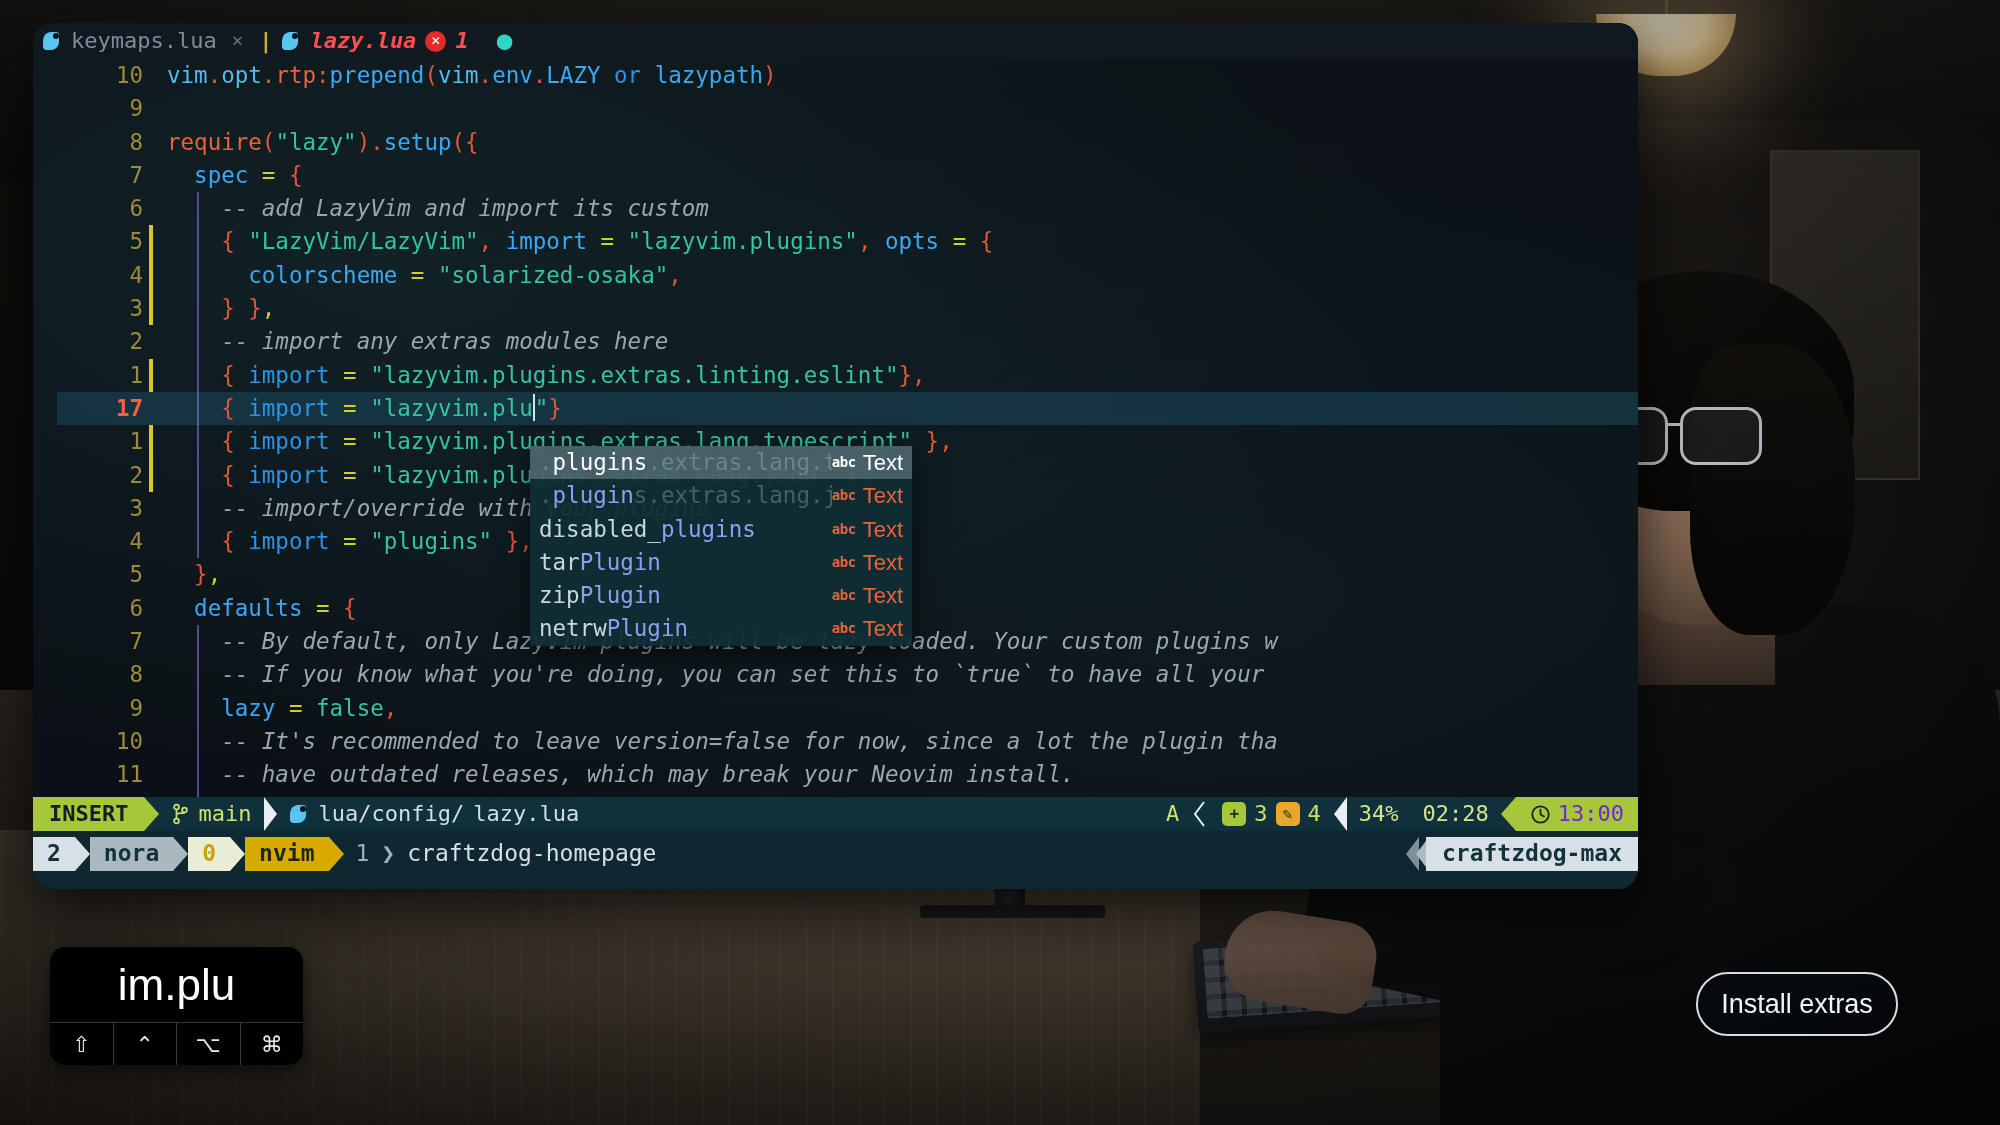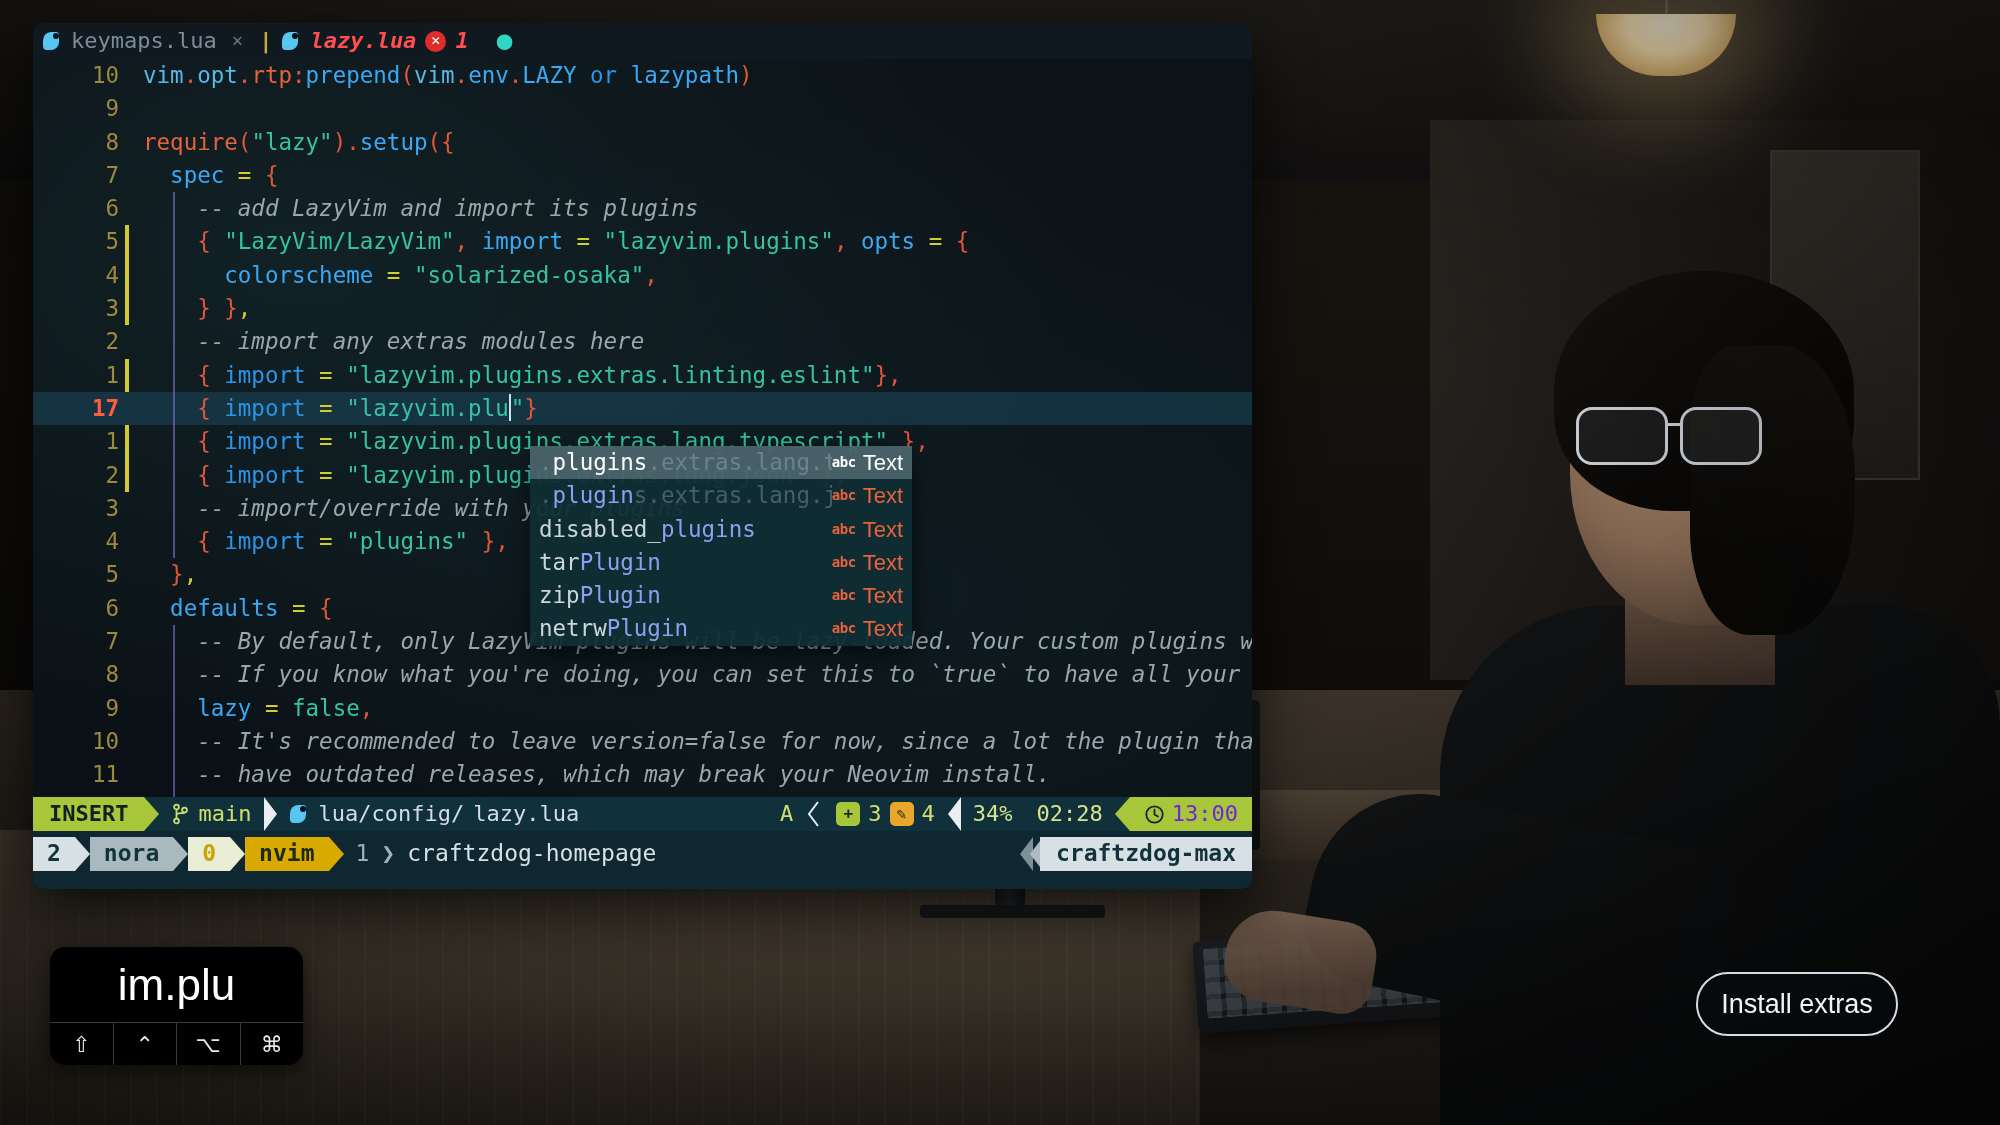--- a/index.html
+++ b/index.html
@@ -138,23 +138,23 @@
     position:absolute; left:195px; top:400px; width:150px; height:110px;
     background:linear-gradient(180deg,#6d5545,#3d3028);
   }
   .bg-vignette{
     position:absolute; inset:0;
     background:radial-gradient(ellipse at 50% 45%, rgba(0,0,0,0) 35%, rgba(0,0,0,.55) 100%);
   }
 
   
   #terminal{
-    position:absolute; left:33px; top:23px; width:1219px; height:866px;
+    position:absolute; left:33px; top:23px; width:1605px; height:866px;
     background:#0e1419;
-    border-radius:10px;
+    border-radius:20px;
     box-shadow:0 22px 60px rgba(0,0,0,.75);
     overflow:hidden;
     font-size:22.5px;
     line-height:33.3px;
   }
   .term-bgtint{
     position:absolute; inset:0;
     background:
       radial-gradient(ellipse at 22% 28%, rgba(30,70,72,.30) 0%, rgba(0,0,0,0) 58%),
       radial-gradient(ellipse at 72% 66%, rgba(26,58,62,.25) 0%, rgba(0,0,0,0) 60%),
@@ -194,20 +194,21 @@
   .mod-dot{ color:#2fd6c3; font-size:26px; }
 
   
   #code{
     position:absolute; left:0; top:36px; width:100%; height:768px;
     z-index:4;
   }
   .ln-row{
     position:relative; height:33.3px; display:flex; align-items:center;
     white-space:pre;
+    margin-left:24px;
   }
   .ln-row.cursorline{ background:rgba(26,66,86,.62); }
   .gutter{
     width:104px; text-align:right; padding-right:18px;
     color:#9e8a3d; flex:none;
   }
   .cursorline .gutter{ color:#ff5d3b; font-weight:bold; }
   .gitbar{
     position:absolute; left:92px; top:0; width:4px; height:33.3px; background:#d3c92e;
   }
@@ -399,21 +400,21 @@
       <span class="err-count">1</span>
     </div>
     <span class="mod-dot" style="margin-left:18px;">●</span>
   </div>
 
   <div id="code">
       <div class="ln-row"><div class="gutter">10</div><div class="codetext"><span class="c-id">vim</span><span class="c-punc">.</span><span class="c-id">opt</span><span class="c-punc">.</span><span class="c-fn">rtp</span><span class="c-punc">:</span><span class="c-prop">prepend</span><span class="c-punc">(</span><span class="c-id">vim</span><span class="c-punc">.</span><span class="c-prop">env</span><span class="c-punc">.</span><span class="c-prop">LAZY</span> <span class="c-kw">or</span> <span class="c-prop">lazypath</span><span class="c-punc">)</span></div></div>
       <div class="ln-row"><div class="gutter">9</div><div class="codetext"></div></div>
       <div class="ln-row"><div class="gutter">8</div><div class="codetext"><span class="c-fn">require</span><span class="c-punc">(</span><span class="c-str">"lazy"</span><span class="c-punc">)</span><span class="c-punc">.</span><span class="c-prop">setup</span><span class="c-punc">(</span><span class="c-punc">{</span></div></div>
       <div class="ln-row"><div class="gutter">7</div><div class="codetext">  <span class="c-prop">spec</span> <span class="c-op">=</span> <span class="c-punc">{</span></div></div>
-      <div class="ln-row"><div class="indentline" style="left: 140px;"></div><div class="gutter">6</div><div class="codetext">    <span class="c-com">-- add LazyVim and import its plugins</span></div></div>
+      <div class="ln-row"><div class="indentline" style="left: 140px;"></div><div class="gutter">6</div><div class="codetext">    <span class="c-com">-- add LazyVim and import its custom</span></div></div>
       <div class="ln-row"><div class="gitbar"></div><div class="indentline" style="left: 140px;"></div><div class="gutter">5</div><div class="codetext">    <span class="c-punc">{</span> <span class="c-str">"LazyVim/LazyVim"</span><span class="c-punc">,</span> <span class="c-prop">import</span> <span class="c-op">=</span> <span class="c-str">"lazyvim.plugins"</span><span class="c-punc">,</span> <span class="c-prop">opts</span> <span class="c-op">=</span> <span class="c-punc">{</span></div></div>
       <div class="ln-row"><div class="gitbar"></div><div class="indentline" style="left: 140px;"></div><div class="gutter">4</div><div class="codetext">      <span class="c-prop">colorscheme</span> <span class="c-op">=</span> <span class="c-str">"solarized-osaka"</span><span class="c-punc">,</span></div></div>
       <div class="ln-row"><div class="gitbar"></div><div class="indentline" style="left: 140px;"></div><div class="gutter">3</div><div class="codetext">    <span class="c-punc">}</span> <span class="c-punc">}</span><span class="c-op">,</span></div></div>
       <div class="ln-row"><div class="indentline" style="left: 140px;"></div><div class="gutter">2</div><div class="codetext">    <span class="c-com">-- import any extras modules here</span></div></div>
       <div class="ln-row"><div class="gitbar"></div><div class="indentline" style="left: 140px;"></div><div class="gutter">1</div><div class="codetext">    <span class="c-punc">{</span> <span class="c-kw">import</span> <span class="c-op">=</span> <span class="c-str">"lazyvim.plugins.extras.linting.eslint"</span><span class="c-punc">}</span><span class="c-punc">,</span></div></div>
       <div class="ln-row cursorline"><div class="indentline" style="left: 140px;"></div><div class="gutter">17</div><div class="codetext">    <span class="c-punc">{</span> <span class="c-kw">import</span> <span class="c-op">=</span> <span class="c-str">"lazyvim.plu</span><span class="cursor-bar"></span><span class="c-str">"</span><span class="c-punc">}</span></div></div>
       <div class="ln-row"><div class="gitbar"></div><div class="indentline" style="left: 140px;"></div><div class="gutter">1</div><div class="codetext">    <span class="c-punc">{</span> <span class="c-kw">import</span> <span class="c-op">=</span> <span class="c-str">"lazyvim.plugins.extras.lang.typescript"</span> <span class="c-punc">}</span><span class="c-punc">,</span></div></div>
       <div class="ln-row"><div class="gitbar"></div><div class="indentline" style="left: 140px;"></div><div class="gutter">2</div><div class="codetext">    <span class="c-punc">{</span> <span class="c-kw">import</span> <span class="c-op">=</span> <span class="c-str">"lazyvim.plugins.extras.lang.json"</span> <span class="c-punc">}</span><span class="c-punc">,</span></div></div>
       <div class="ln-row"><div class="indentline" style="left: 140px;"></div><div class="gutter">3</div><div class="codetext">    <span class="c-com">-- import/override with your plugins</span></div></div>
       <div class="ln-row"><div class="indentline" style="left: 140px;"></div><div class="gutter">4</div><div class="codetext">    <span class="c-punc">{</span> <span class="c-kw">import</span> <span class="c-op">=</span> <span class="c-str">"plugins"</span> <span class="c-punc">}</span><span class="c-punc">,</span></div></div>

